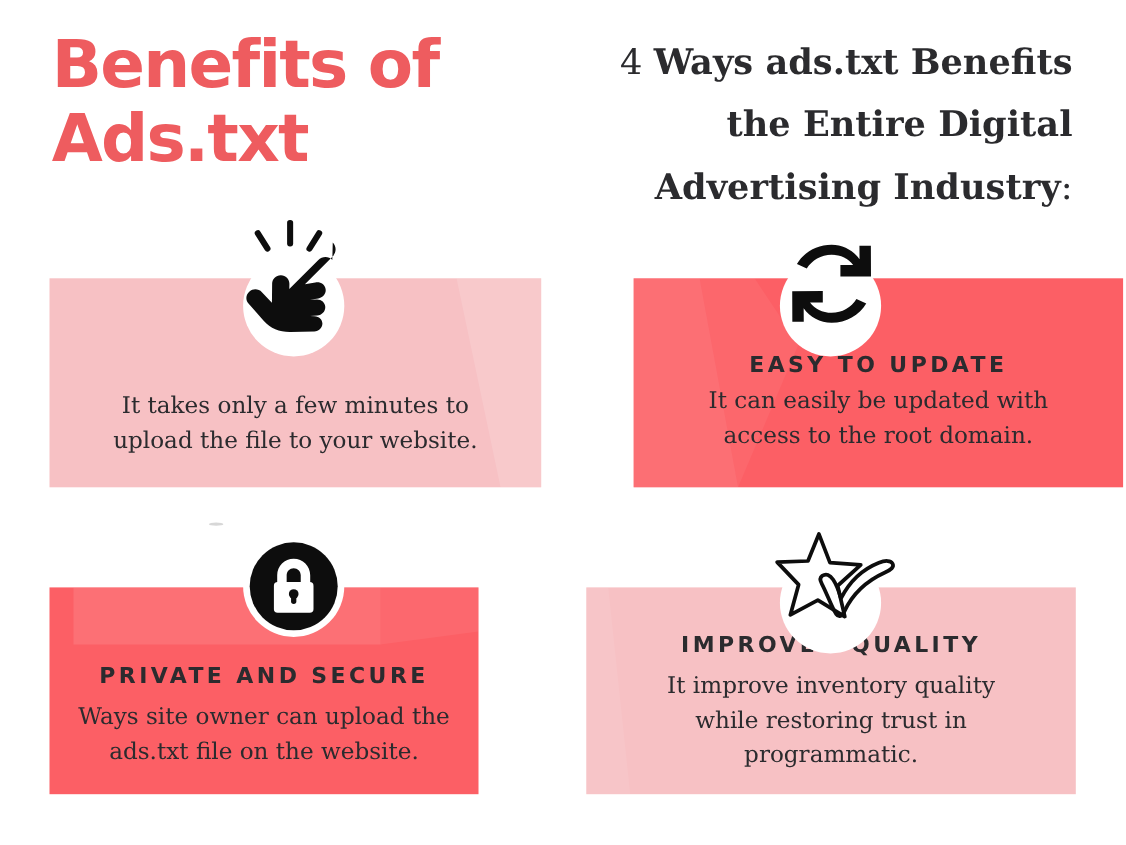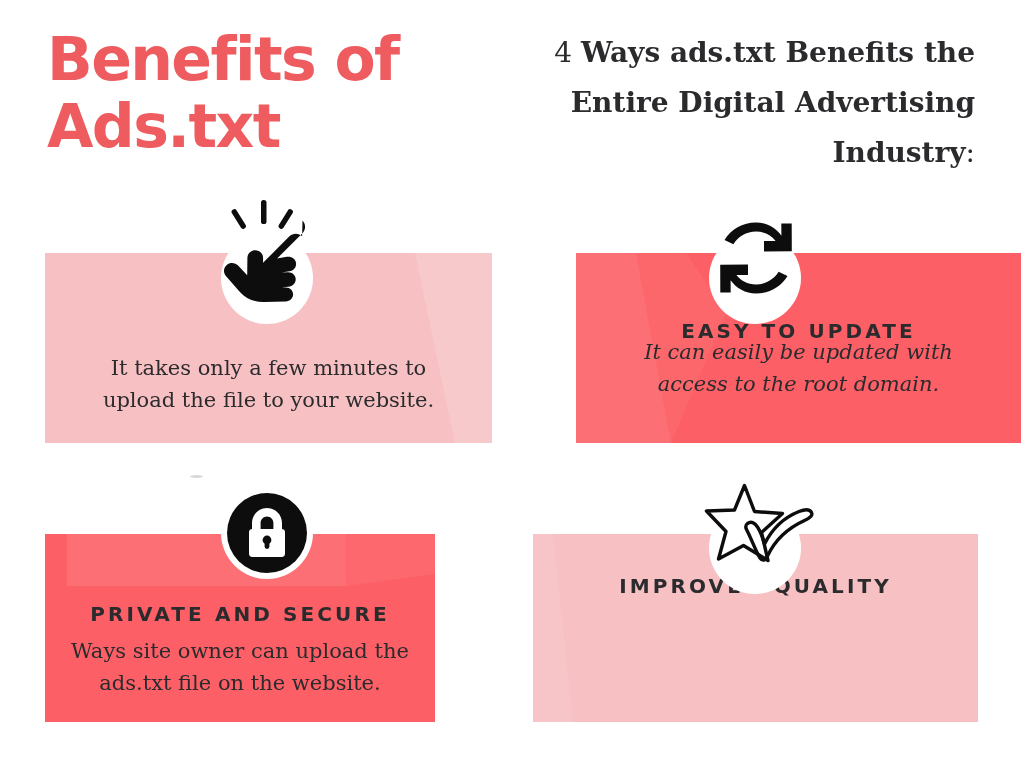--- a/index.html
+++ b/index.html
@@ -38,21 +38,21 @@
   }
 
   .title-sub {
     position: absolute;
     right: 49px;
     top: 28px;
     width: 470px;
     text-align: right;
     font-family: "DejaVu Serif", serif;
     font-weight: bold;
-    font-size: 28px;
+    font-size: 32px;
     line-height: 1.78;
     color: #2b2b2e;
   }
   .title-sub .lead,
   .title-sub .trail {
     font-weight: normal;
   }
 
   
   .card {
@@ -95,21 +95,21 @@
     left: 16px;
     right: 16px;
     text-align: center;
     font-family: "DejaVu Serif", serif;
     font-size: 21px;
     line-height: 1.5;
     color: #2b2b2e;
     white-space: pre-line;
   }
   .card-1 .card-body { top: 100px; }
-  .card-2 .card-body { top: 84px; font-style: italic; }
+  .card-2 .card-body { top: 96px; }
   .card-3 .card-body { top: 102px; }
   .card-4 .card-body { top: 74px; }
 
   
   .badge {
     position: absolute;
     width: 92px;
     height: 92px;
     border-radius: 50%;
     background: #ffffff;
@@ -239,20 +239,23 @@
       </g>
     </svg>
   </div>
   <div class="speck"></div>
 
   <div class="card card-4">
     <svg class="wedge" viewBox="0 0 445 188" preserveAspectRatio="none">
       <polygon points="0,0 0,188 40,188 20,0" fill="#ffffff" opacity="0.07"></polygon>
     </svg>
     <div class="card-head">IMPROVED QUALITY</div>
+    <div class="card-body">It improve inventory quality
+while restoring trust in
+programmatic.</div>
   </div>
 
   <div class="badge badge-4"></div>
   <div class="icon-free icon-star">
     <svg width="110" height="92" viewBox="0 0 110 92">
       <g fill="none" stroke="#0d0d0d" stroke-width="3.4" stroke-linejoin="round" stroke-linecap="round">
         <path d="M38.5 3.5 L48.5 29.5 L76.5 31.5 L55.5 50.5 L62 78.5 L37.5 63.5 L12.5 77 L20 49.5
                  L0.5 29 L28.5 28 Z"></path>
         <path d="M41.5 41.5 C45 39 48.5 40.5 51.5 45 C54.5 49.5 56.5 55 58.5 62
                  C66 47 78 35.5 93 29.5 C99 27.2 104 27.5 105.5 30.5

